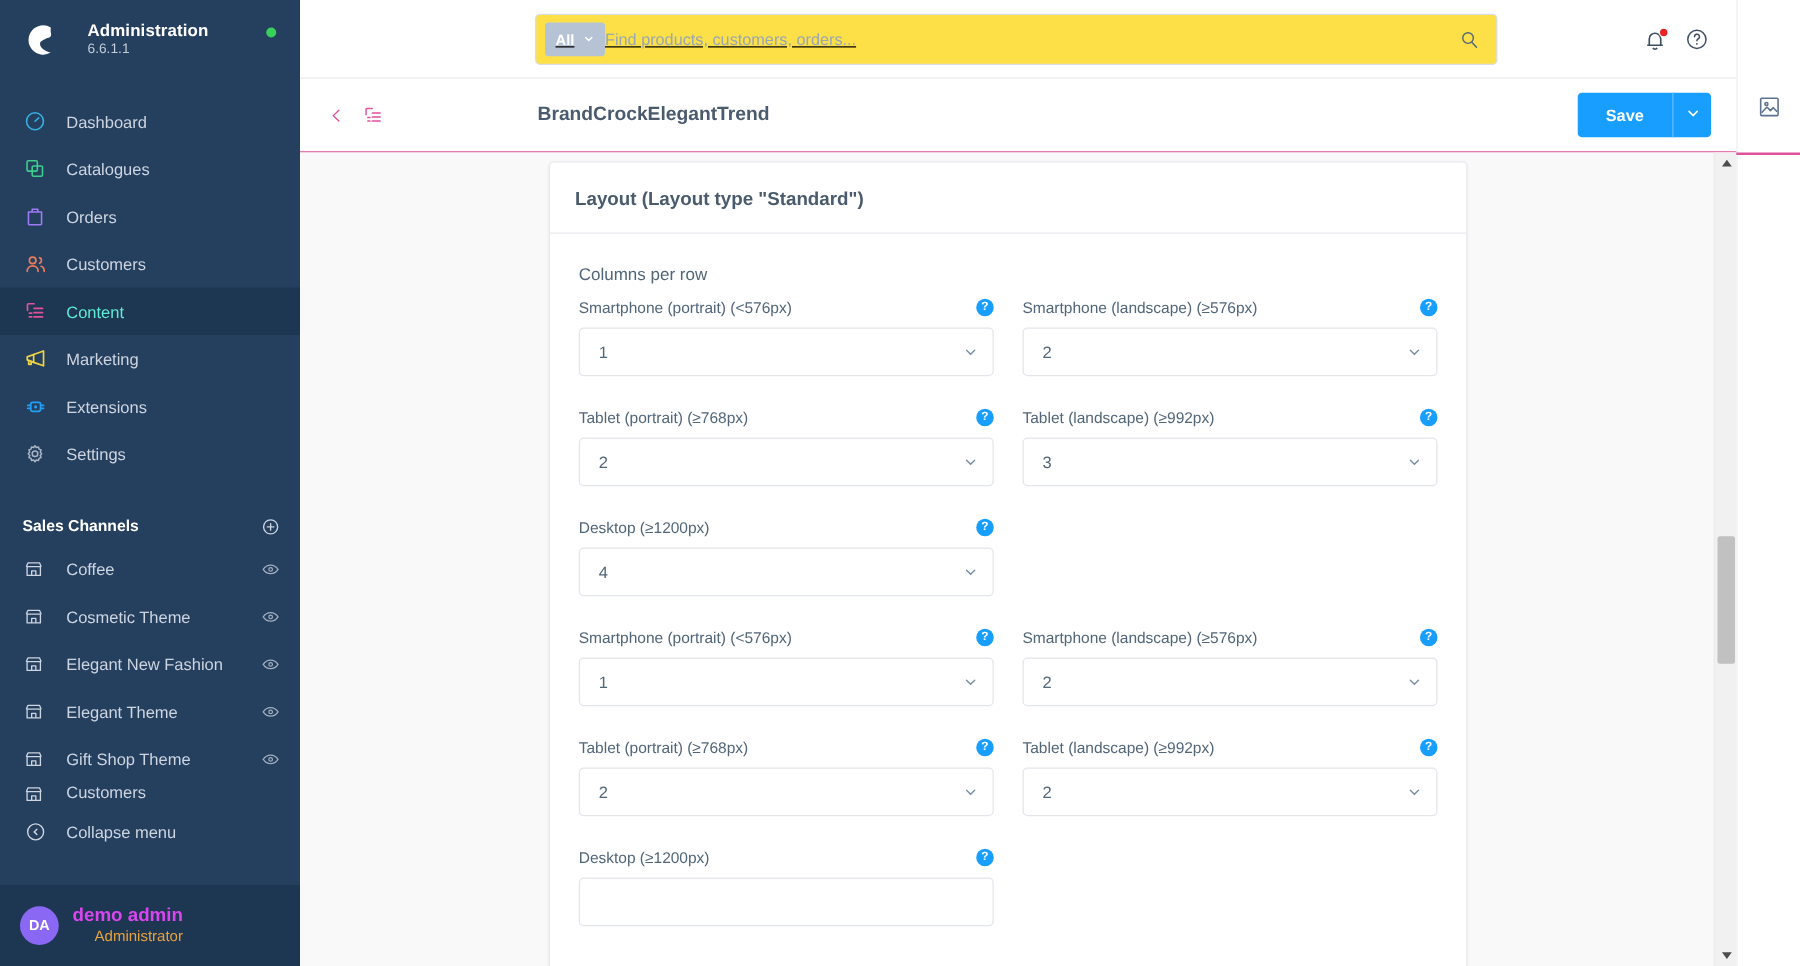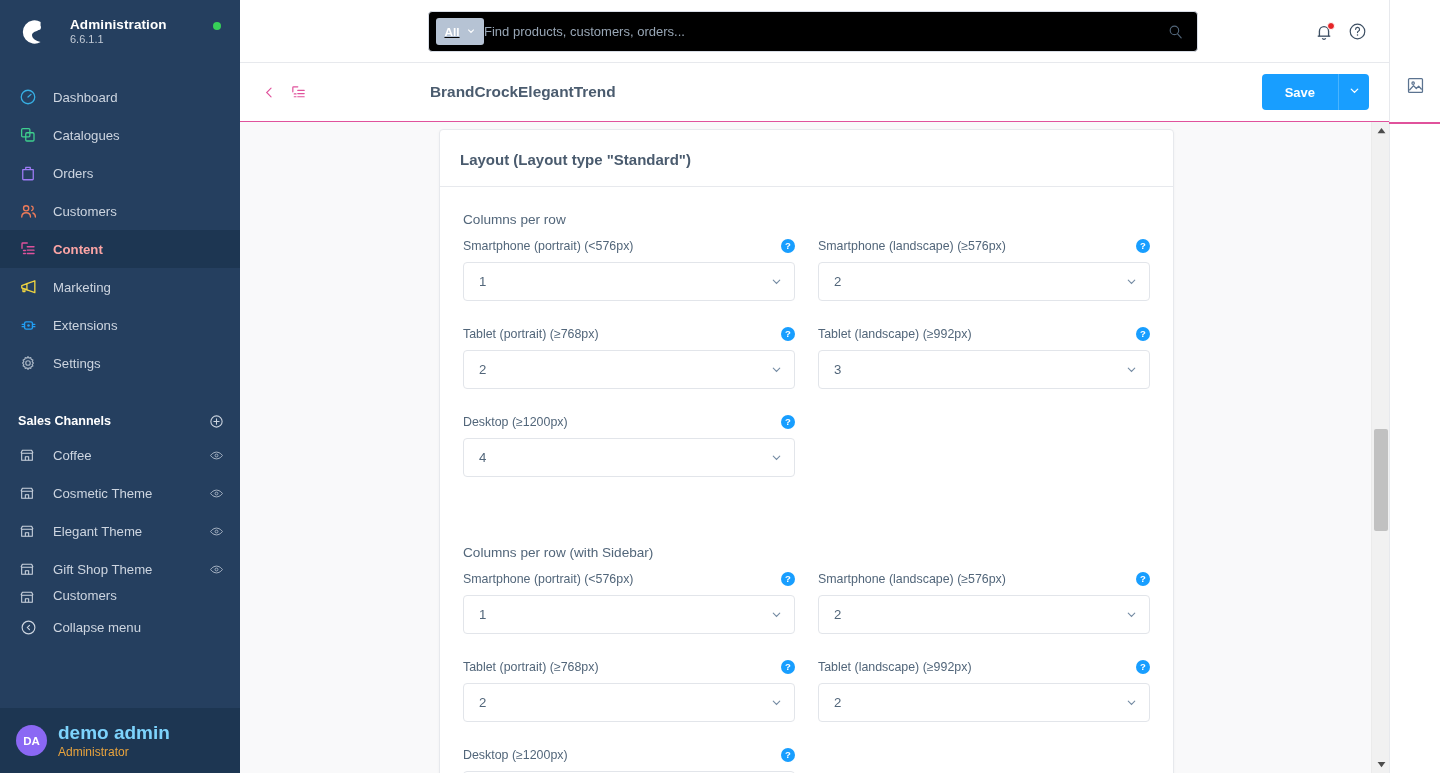--- a/index.html
+++ b/index.html
@@ -42,21 +42,21 @@
     background: #37d058;
   }
 
   .sb-nav { margin-top: 15px; }
   .nav-item {
     height: 38px; display: flex; align-items: center;
     padding-left: 18px; cursor: pointer;
     color: #cdd5e0; font-size: 13.2px;
   }
   .nav-item.active { background: #1d3652; }
-  .nav-item.active .nav-label { color: #fca5a5; font-weight: bold; }
+  .nav-item.active .nav-label { color: #5eead4; font-weight: normal; }
   .nav-ico {
     width: 20px; height: 20px; flex-shrink: 0;
     display: flex; align-items: center; justify-content: center;
     margin-right: 15px;
   }
   .nav-label { white-space: nowrap; }
 
   .sb-section {
     margin-top: 24px;
     height: 30px; display: flex; align-items: center;
@@ -92,39 +92,39 @@
     display: flex; align-items: center;
     padding: 0 14px 0 16px; cursor: pointer;
   }
   .avatar {
     width: 31px; height: 31px; border-radius: 50%;
     background: #8b68f4; color: #fff;
     display: flex; align-items: center; justify-content: center;
     font-size: 11.5px; font-weight: bold; flex-shrink: 0;
   }
   .user-txt { margin-left: 11px; line-height: 1.25; }
-  .user-name { color: #7dd3fc; font-size: 19px; font-weight: bold; }
-  .user-role { color: #e8a33d; font-size: 12px; }
+  .user-name { color: #d946ef; font-size: 15px; font-weight: bold; }
+  .user-role { color: #e8a33d; font-size: 12px; text-align: right; }
   .user-caret { margin-left: auto; color: #cdd5e0; display: flex; }
 
   
   .main {
     flex: 1; height: 773px; display: flex; flex-direction: column;
     background: #fff; position: relative; min-width: 0;
   }
   .topbar {
     height: 63px; background: #fff; border-bottom: 1px solid #e7e9ed;
     display: flex; align-items: center; flex-shrink: 0;
     position: relative;
   }
   .searchwrap {
     position: absolute; left: 188px; top: 11px;
     width: 770px; height: 41px;
     border: 1px solid #d8dde6; border-radius: 4px;
-    background: #000000; display: flex; align-items: center;
+    background: #fde047; display: flex; align-items: center;
     padding: 0 7px;
     text-decoration: underline;
   }
   .scope-btn {
     height: 27px; min-width: 48px;
     background: #b6c3d4; color: #fff;
     border-radius: 3px;
     display: flex; align-items: center; justify-content: center;
     gap: 6px; font-size: 11.8px; font-weight: bold;
     cursor: pointer; padding: 0 7px;
@@ -411,20 +411,36 @@
         </span>
         <span class="nav-label">Cosmetic Theme</span>
         <span class="chan-eye">
           <svg width="15" height="15" viewBox="0 0 24 24" fill="none" stroke="#cdd5e0" stroke-width="1.6">
               <path d="M2.5 12 s3.6-5.5 9.5-5.5 9.5 5.5 9.5 5.5 -3.6 5.5 -9.5 5.5 S2.5 12 2.5 12 Z"></path>
               <circle cx="12" cy="12" r="2.3"></circle>
             </svg>
         </span>
       </div>
 
+      <div class="chan-item">
+        <span class="chan-ico">
+          <svg width="16" height="16" viewBox="0 0 24 24" fill="none" stroke="#cdd5e0" stroke-width="1.6" stroke-linejoin="round">
+              <path d="M4 9.5 h16 v10.5 H4 Z"></path>
+              <path d="M3 9.5 L5 5 h14 l2 4.5"></path>
+              <path d="M9.5 20 v-5.5 h5 V20"></path>
+            </svg>
+        </span>
+        <span class="nav-label">Elegant New Fashion</span>
+        <span class="chan-eye">
+          <svg width="15" height="15" viewBox="0 0 24 24" fill="none" stroke="#cdd5e0" stroke-width="1.6">
+              <path d="M2.5 12 s3.6-5.5 9.5-5.5 9.5 5.5 9.5 5.5 -3.6 5.5 -9.5 5.5 S2.5 12 2.5 12 Z"></path>
+              <circle cx="12" cy="12" r="2.3"></circle>
+            </svg>
+        </span>
+      </div>
 
       <div class="chan-item">
         <span class="chan-ico">
           <svg width="16" height="16" viewBox="0 0 24 24" fill="none" stroke="#cdd5e0" stroke-width="1.6" stroke-linejoin="round">
               <path d="M4 9.5 h16 v10.5 H4 Z"></path>
               <path d="M3 9.5 L5 5 h14 l2 4.5"></path>
               <path d="M9.5 20 v-5.5 h5 V20"></path>
             </svg>
         </span>
         <span class="nav-label">Elegant Theme</span>
@@ -637,21 +653,20 @@
                 <span class="select-caret">
                   <svg width="13" height="13" viewBox="0 0 24 24" fill="none" stroke="#758ca4" stroke-width="2" stroke-linecap="round">
                       <path d="M6 9.5 L12 15.5 L18 9.5"></path>
                     </svg>
                 </span>
               </div>
             </div>
             <div></div>
           </div>
 
-          <div class="group-title second">Columns per row (with Sidebar)</div>
           <div class="grid">
 
             <div class="field">
               <div class="field-label-row">
                 <span class="field-label">Smartphone (portrait) (&lt;576px)</span>
                 <span class="help-ico">?</span>
               </div>
               <div class="select-box">
                 <span class="select-val">1</span>
                 <span class="select-caret">

